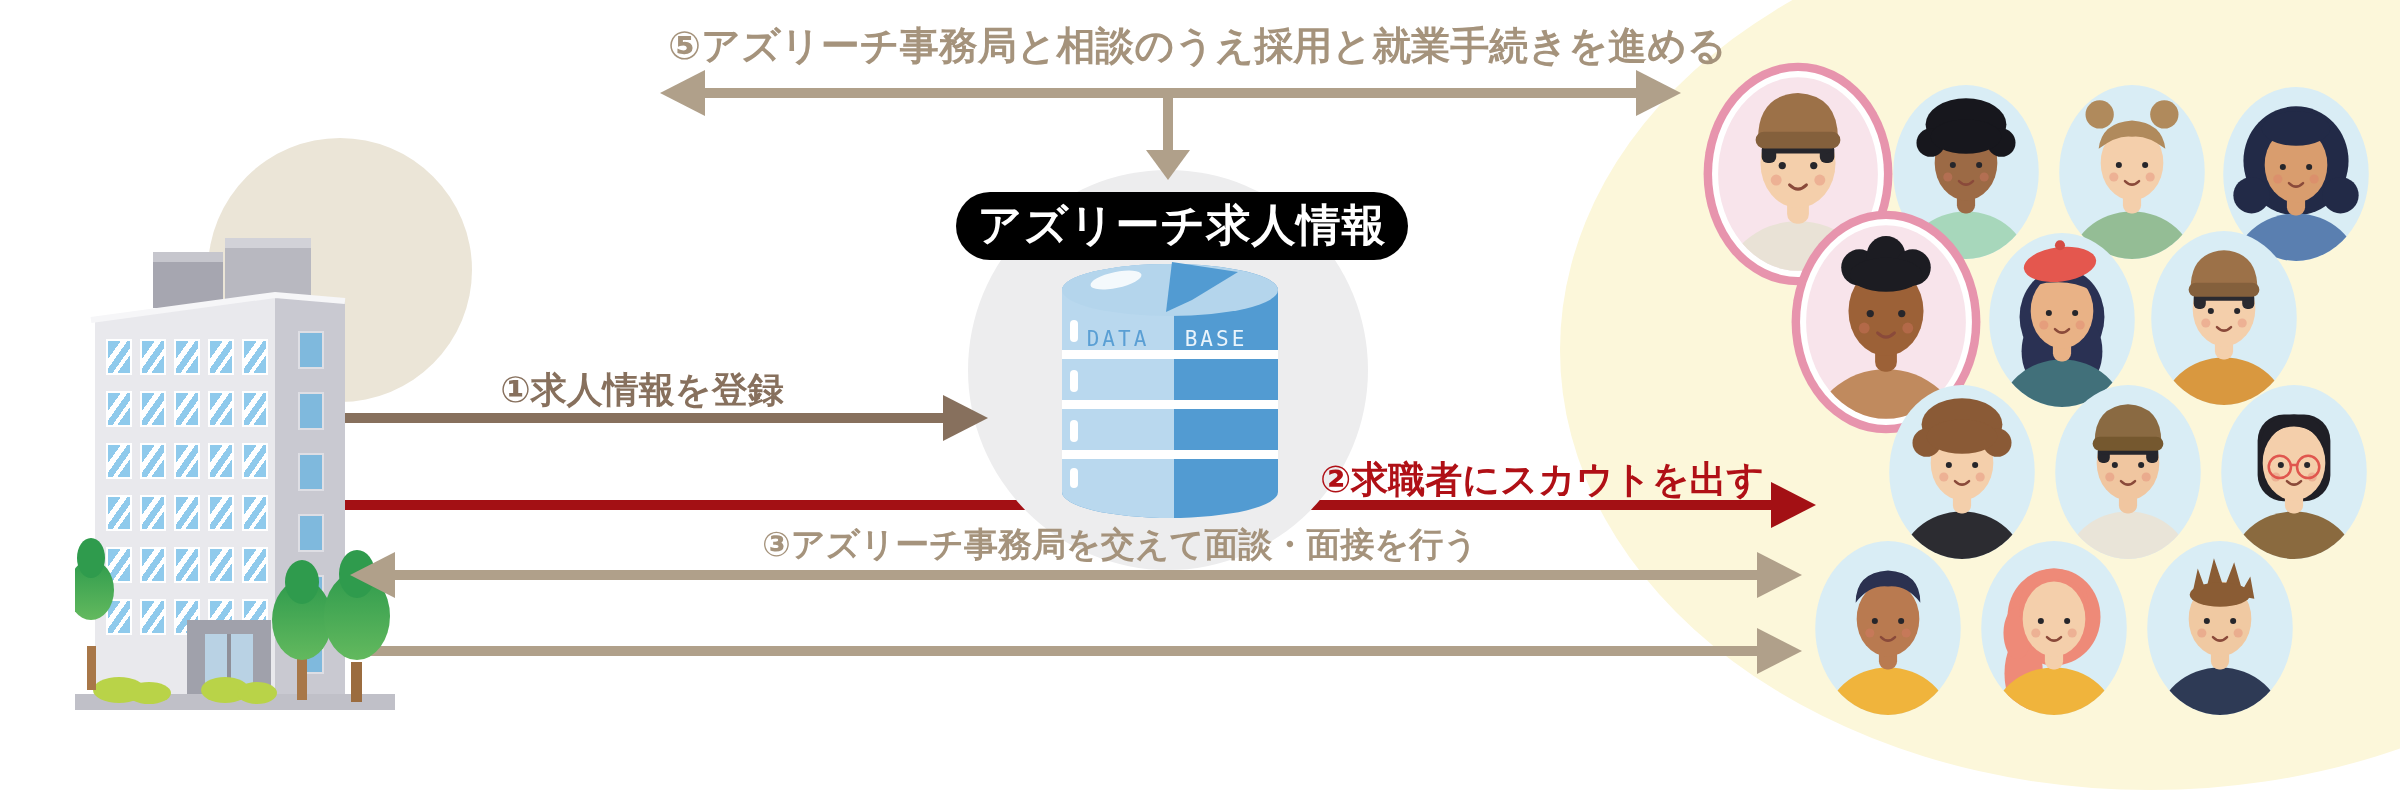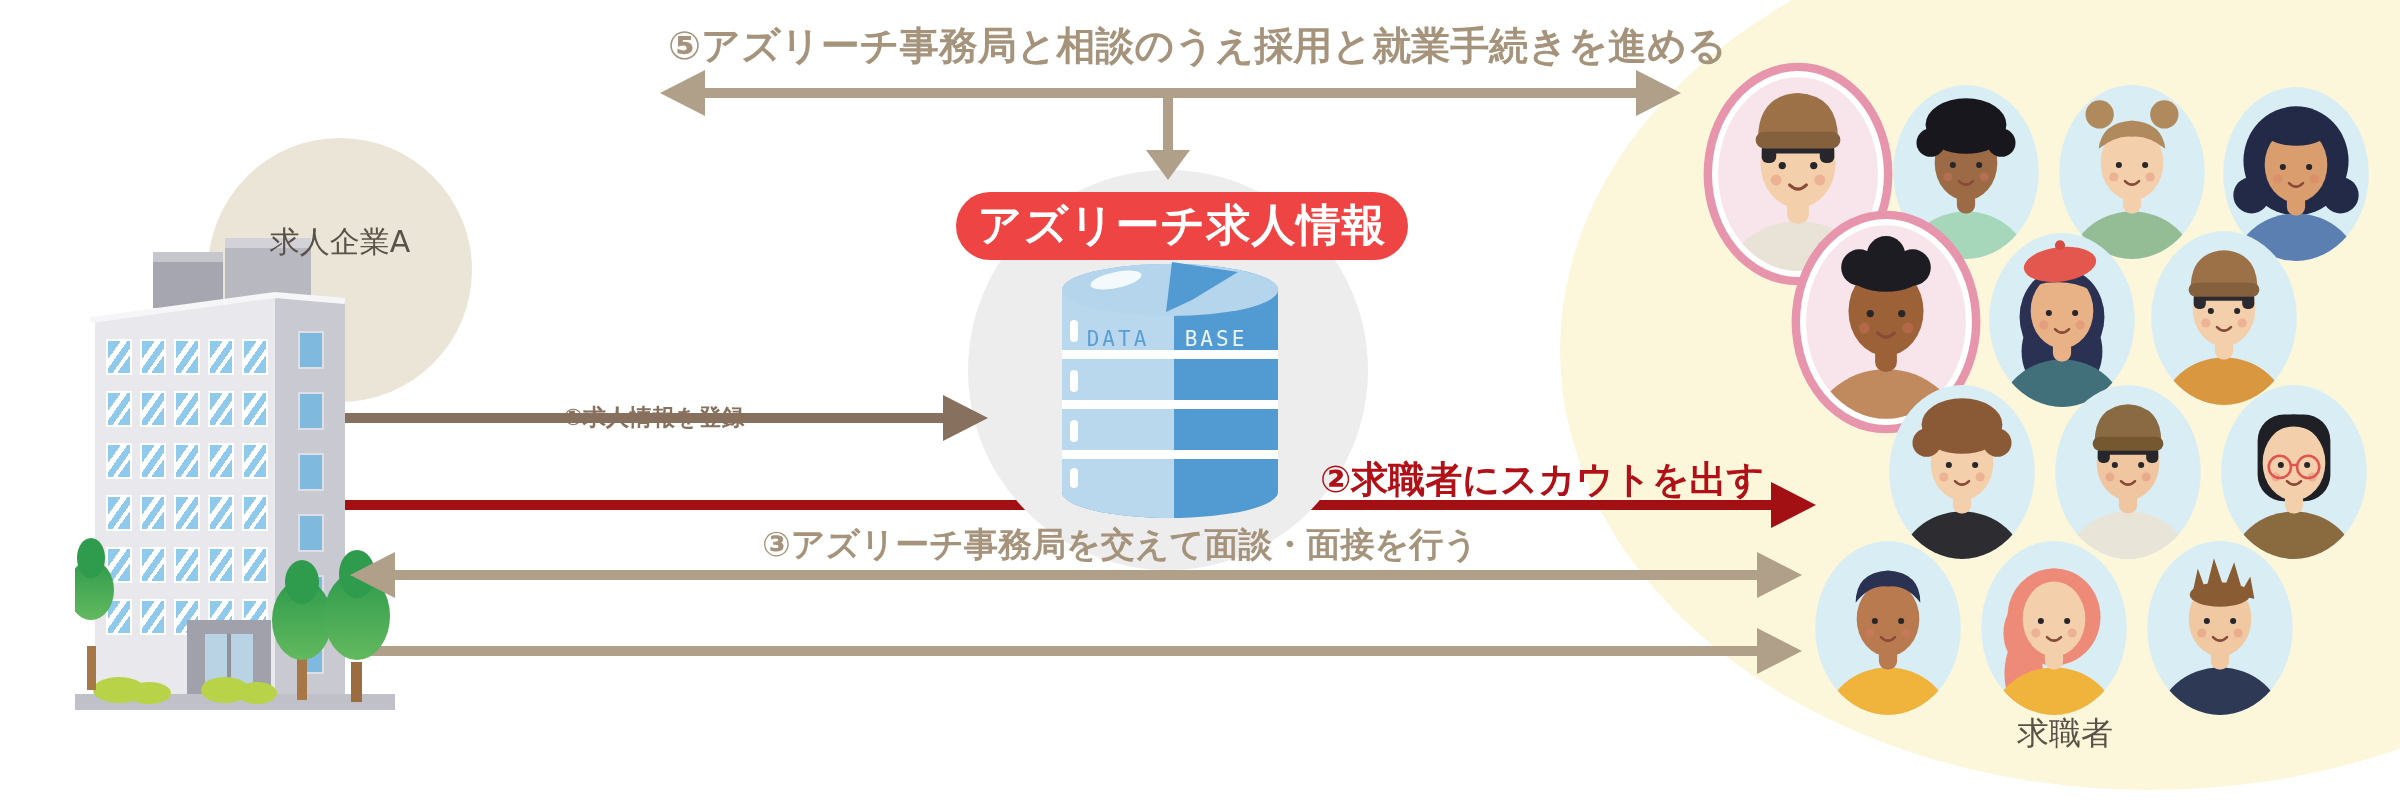--- a/index.html
+++ b/index.html
@@ -31,38 +31,38 @@
   
   .s5-line{left:704px;top:88px;width:932px;}
   .s5-hl{left:660px;top:70px;}
   .s5-hr{left:1636px;top:70px;}
   .s5-label{left:668px;top:19px;width:1000px;font-size:39px;}
   .s5-branch{left:1163px;top:96px;width:10px;height:56px;}
   .s5-bhead{left:1146px;top:150px;}
   
   .s1-line{left:345px;top:413px;width:600px;}
   .s1-head{left:943px;top:395px;}
-  .s1-label{left:404px;top:366px;width:500px;font-size:23px;margin-top:36px;}
+  .s1-label{left:392px;top:366px;width:500px;font-size:36px;}
   
   .s2-line{left:345px;top:500px;width:1428px;}
   .s2-head{left:1771px;top:482px;}
   .s2-label{left:1320px;top:455px;width:440px;font-size:37px;}
   
   .s3-line{left:394px;top:570px;width:1364px;}
   .s3-hl{left:350px;top:552px;}
   .s3-hr{left:1757px;top:552px;}
   .s3-label{left:720px;top:522px;width:800px;font-size:34px;}
   
   .s4-line{left:345px;top:646px;width:1413px;}
   .s4-head{left:1757px;top:628px;}
   .s4-label{left:890px;top:598px;width:500px;font-size:36px;}
   
   .db-circle{left:968px;top:170px;width:400px;height:400px;border-radius:50%;background:#ededee;}
   .db-pill{
-    left:956px;top:192px;width:452px;height:68px;border-radius:34px;background:#ef4444;
+    left:956px;top:192px;width:452px;height:68px;border-radius:34px;background:#000000;
     color:#ffffff;font-weight:bold;font-size:44px;text-align:center;line-height:66px;letter-spacing:1px;white-space:nowrap;
   }
   .db-cyl{left:1046px;top:256px;}
   .building{left:75px;top:238px;}
 </style>
 </head>
 <body>
 
 <div class="stage">
 
@@ -207,21 +207,20 @@
 
   <div class="abs tri r red-t s2-head"></div>
   <div class="abs alabel t-red s2-label">②求職者にスカウトを出す</div>
 
   <div class="abs tri l s3-hl"></div>
   <div class="abs tri r s3-hr"></div>
   <div class="abs alabel t-tan s3-label">③アズリーチ事務局を交えて面談・面接を行う</div>
 
   <div class="abs tri r s4-head"></div>
 
-  <div class="abs company-label">求人企業A</div>
 
   <div id="avatars">
       <svg width="196" height="230" viewBox="0 0 160 190" style="position: absolute; left: 1700px; top: 59px;">
         <ellipse cx="80" cy="95" rx="78" ry="92" fill="#e794ad"></ellipse>
         <ellipse cx="80" cy="95" rx="71" ry="85" fill="#ffffff"></ellipse>
         <ellipse cx="80" cy="95" rx="66" ry="80" fill="#f8e4eb"></ellipse>
         <defs>
           <clipPath id="avc0">
             <ellipse cx="80" cy="95" rx="66" ry="80"></ellipse>
           </clipPath>
@@ -502,14 +501,13 @@
           <ellipse cx="80" cy="62" rx="30" ry="12" fill="#8a5c34"></ellipse>
           <circle cx="67" cy="88" r="3" fill="#26262b"></circle>
           <circle cx="93" cy="88" r="3" fill="#26262b"></circle>
           <circle cx="62" cy="100" r="4.5" fill="rgba(224,120,105,0.35)"></circle>
           <circle cx="98" cy="100" r="4.5" fill="rgba(224,120,105,0.35)"></circle>
           <path d="M73,104 Q80,111 87,104" stroke="#8a4a3a" stroke-width="2.4" fill="none" stroke-linecap="round"></path>
         </g>
       </svg>
     </div>
 
-  <div class="abs seekers-label">求職者</div>
 </div>
 
 </body></html>

